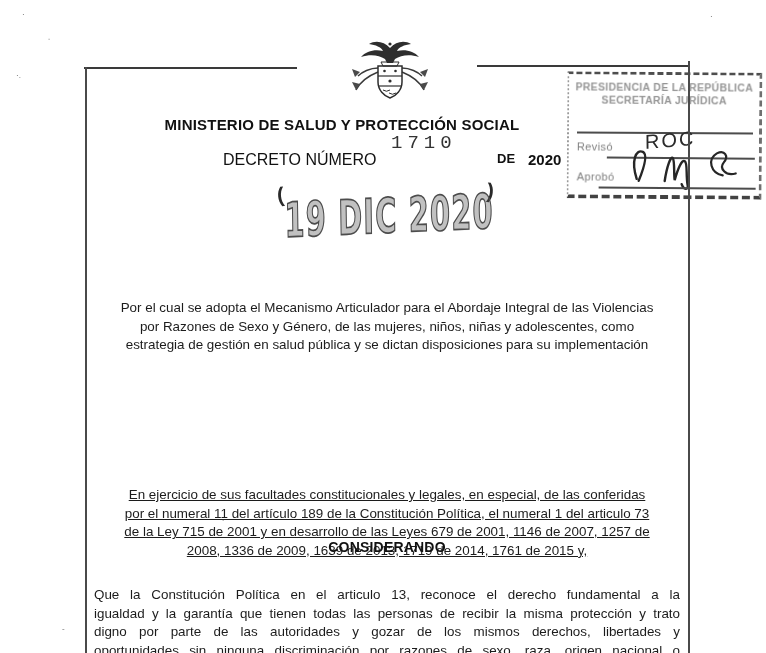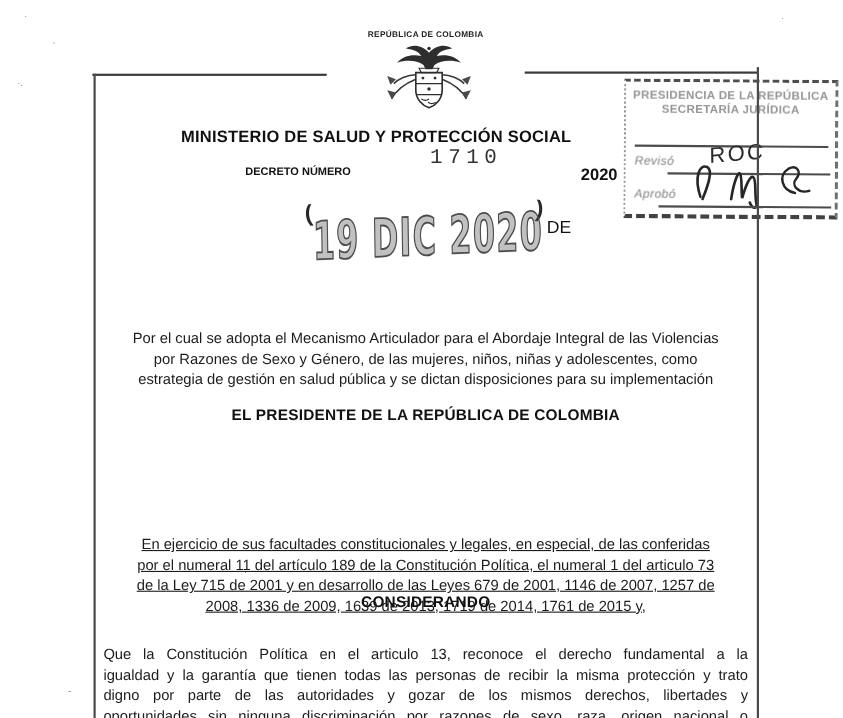--- a/index.html
+++ b/index.html
@@ -25,27 +25,27 @@
     text-align:center;font-size:7.5px;font-weight:bold;
     letter-spacing:.3px;color:#222;
   }
   .coat{position:absolute;left:348px;top:38px;width:84px;height:66px;}
 
   .ministry-title{
     position:absolute;left:86px;top:116px;width:512px;
     text-align:center;font-size:15px;font-weight:bold;color:#111;
     letter-spacing:.2px;
   }
-  .decree-label{position:absolute;left:223px;top:151px;font-size:10px;font-weight:bold;color:#111;}
+  .decree-label{position:absolute;left:223px;top:151px;font-size:16px;font-weight:normal;color:#111;}
   .decree-number{
     position:absolute;left:391px;top:132px;
     font-family:"Liberation Mono", monospace;
     font-size:19px;letter-spacing:5px;color:#333;text-align:right;
   }
-  .decree-of{position:absolute;left:497px;top:151px;font-size:16px;font-weight:normal;color:#111;margin-top:48px;}
+  .decree-of{position:absolute;left:497px;top:151px;font-size:13px;font-weight:bold;color:#111;}
   .decree-year{position:absolute;left:528px;top:151px;font-size:15px;font-weight:bold;color:#111;}
 
   .paren{position:absolute;font-size:21px;color:#2a2a2a;font-weight:bold;}
   .paren-open{left:277px;top:183px;transform:rotate(-6deg);}
   .paren-close{left:487px;top:179px;transform:rotate(6deg);}
 
   .date-stamp{
     position:absolute;left:284px;top:192px;
     font-family:"DejaVu Sans", sans-serif;
     font-size:48px;font-weight:bold;letter-spacing:2px;white-space:nowrap;
@@ -91,21 +91,21 @@
     color:#969696;letter-spacing:.3px;
     filter:blur(.35px);
     white-space:pre-line;
   }
   .stamp-rule{position:absolute;height:2px;background:#4c4c4c;}
   .stamp-rule-1{left:8px;top:57px;width:176px;}
   .stamp-rule-2{left:38px;top:82px;width:148px;height:1.5px;}
   .stamp-rule-3{left:30px;top:112px;width:157px;}
   .stamp-field-label{
     position:absolute;font-size:11px;color:#7e7e7e;
-    letter-spacing:.4px;filter:blur(.25px);font-style:italic;
+    letter-spacing:.4px;filter:blur(.25px);
   }
   .label-reviewed{left:8px;top:66px;}
   .label-approved{left:8px;top:96px;}
   .handwritten-initials{
     position:absolute;left:76px;top:54px;
     font-size:20px;color:#2a2a2a;letter-spacing:2px;
     transform:rotate(-5deg) skewX(-4deg);
   }
   .signature-svg{position:absolute;left:52px;top:70px;}
 
@@ -117,21 +117,20 @@
 
 <div class="page">
 
   <span class="speck" style="left:22px;top:10px;">·</span>
   <span class="speck" style="left:48px;top:33px;">⸱</span>
   <span class="speck" style="left:16px;top:71px;">·.</span>
   <span class="speck" style="left:710px;top:12px;">·</span>
   <span class="speck" style="left:62px;top:624px;">-</span>
   <span class="speck" style="left:222px;top:514px;">.</span>
 
-  <div class="republic-label">REPÚBLICA DE COLOMBIA</div>
 
   <svg class="coat" viewBox="0 0 84 66">
 
     <path d="M42 10 C36 3 27 2 21 6 C28 7 33 9 35 13 C27 11 18 13 13 19 C22 16 31 17 37 21 L39 25 L45 25 L47 21 C53 17 62 16 71 19 C66 13 57 11 49 13 C51 9 56 7 63 6 C57 2 48 3 42 10 Z" fill="#2e2e2e"></path>
     <circle cx="42" cy="6" r="1.6" fill="#2e2e2e"></circle>
 
     <path d="M33 24 L51 24 L49 28 L35 28 Z" fill="none" stroke="#2e2e2e" stroke-width="1"></path>
 
     <path d="M30 30 C22 30 14 34 10 38" fill="none" stroke="#3a3a3a" stroke-width="1.4"></path>
     <path d="M30 34 C20 38 12 44 8 52" fill="none" stroke="#3a3a3a" stroke-width="1.4"></path>
@@ -165,21 +164,20 @@
   <span class="decree-year">2020</span>
 
   <span class="paren paren-open">(</span>
   <span class="paren paren-close">)</span>
   <div class="date-stamp">19 DIC 2020</div>
 
   <div class="para para-center para-subject">Por el cual se adopta el Mecanismo Articulador para el Abordaje Integral de las Violencias
 por Razones de Sexo y Género, de las mujeres, niños, niñas y adolescentes, como
 estrategia de gestión en salud pública y se dictan disposiciones para su implementación</div>
 
-  <div class="doc-heading heading-president">EL PRESIDENTE DE LA REPÚBLICA DE COLOMBIA</div>
 
   <div class="para para-center para-powers">En ejercicio de sus facultades constitucionales y legales, en especial, de las conferidas
 por el numeral 11 del artículo 189 de la Constitución Política, el numeral 1 del articulo 73
 de la Ley 715 de 2001 y en desarrollo de las Leyes 679 de 2001, 1146 de 2007, 1257 de
 2008, 1336 de 2009, 1639 de 2013, 1719 de 2014, 1761 de 2015 y,</div>
 
   <div class="doc-heading heading-considering">CONSIDERANDO</div>
 
   <div class="para para-justify para-considering">Que la Constitución Política en el articulo 13, reconoce el derecho fundamental a la
 igualdad y la garantía que tienen todas las personas de recibir la misma protección y trato

